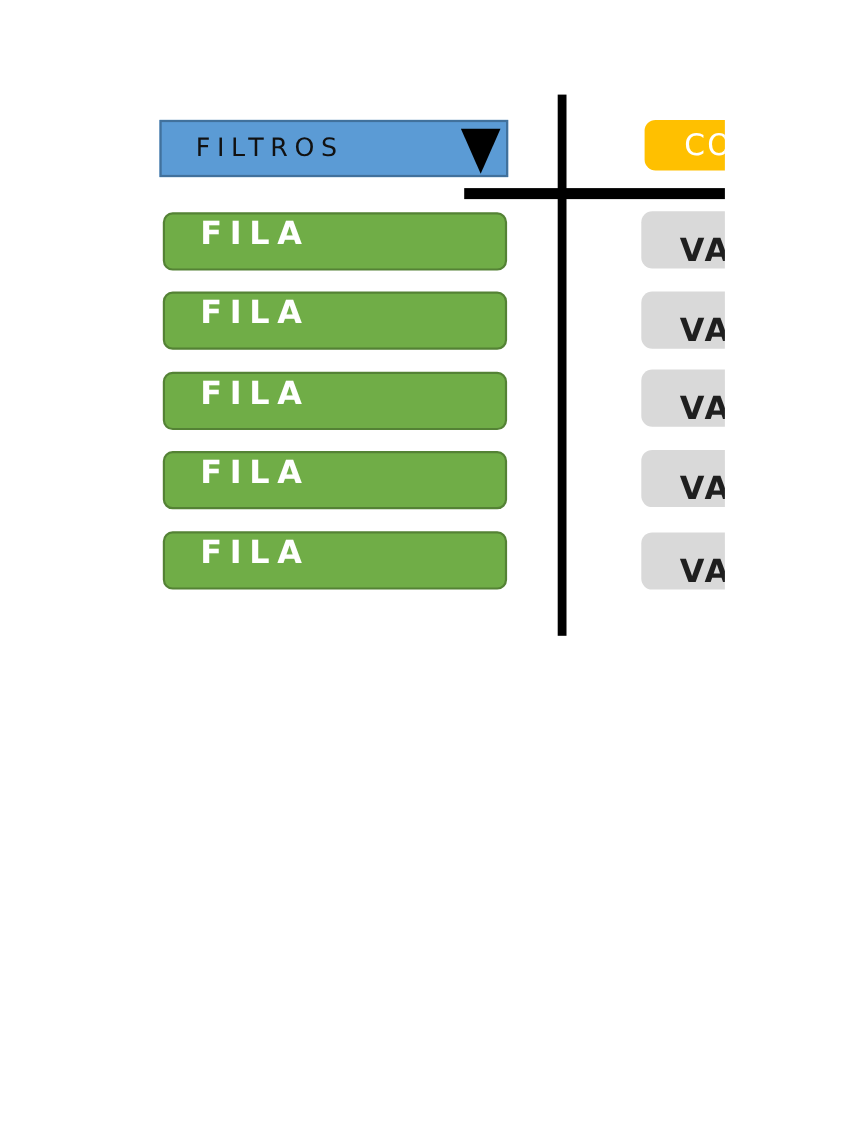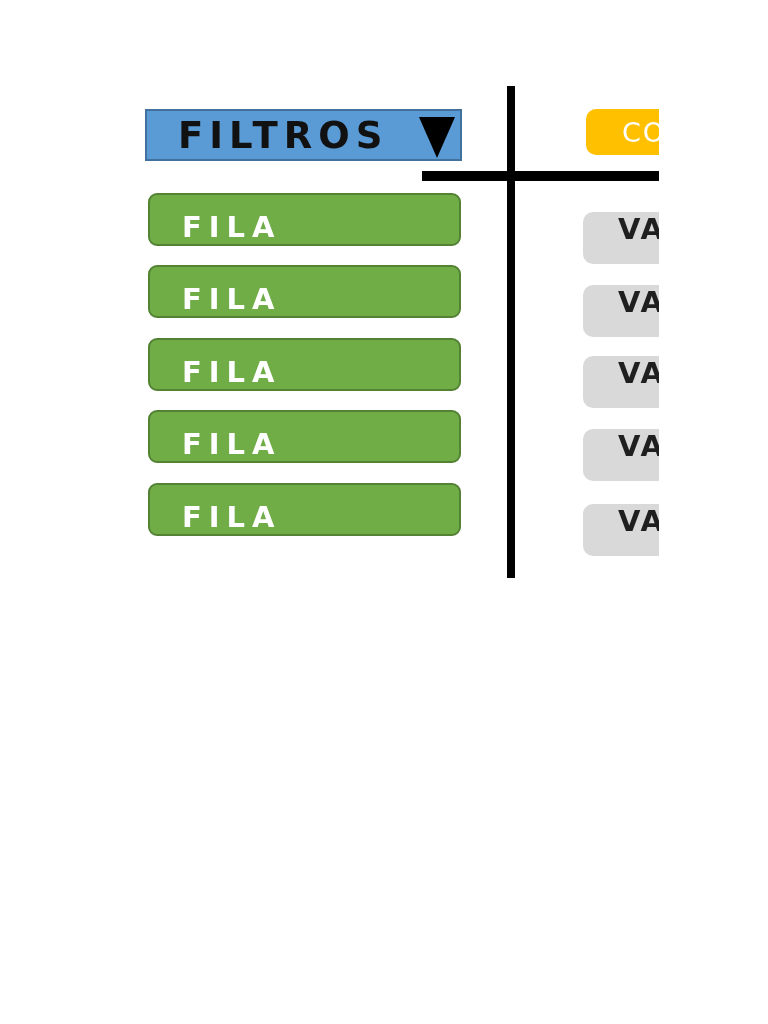--- a/index.html
+++ b/index.html
@@ -33,22 +33,22 @@
     width: 317px; height: 52px;
     box-sizing: border-box;
     background: #5B9BD5;
     border: 2px solid #41719C;
     display: flex;
     align-items: center;
     padding-left: 31px;
   }
   .filtros .lbl {
     color: #111111;
-    font-weight: bold;
-    font-size: 37px;
+    font-weight: normal;
+    font-size: 23px;
     letter-spacing: 6px;
     white-space: nowrap;
   }
   .triangle {
     position: absolute;
     right: 5px; top: 6px;
     width: 0; height: 0;
     border-left: 18px solid transparent;
     border-right: 18px solid transparent;
     border-top: 41px solid #000000;
@@ -57,21 +57,21 @@
   
   .fila {
     position: absolute;
     left: 148px;
     width: 313px; height: 53px;
     box-sizing: border-box;
     background: #70AD47;
     border: 2px solid #548235;
     border-radius: 9px;
     display: flex;
-    align-items: flex-end;
+    align-items: flex-start;
     padding-left: 32px;
     overflow: hidden;
   }
   .fila .lbl {
     color: #FFFFFF;
     font-weight: bold;
     font-size: 29px;
     letter-spacing: 7px;
     white-space: nowrap;
   }
@@ -98,25 +98,24 @@
   }
 
   
   .va {
     position: absolute;
     left: 583px;
     width: 76px; height: 52px;
     background: #D9D9D9;
     border-radius: 10px 0 0 10px;
     display: flex;
-    align-items: flex-start;
+    align-items: flex-end;
     padding-left: 35px;
     box-sizing: border-box;
     overflow: hidden;
-    margin-top: 20px;
   }
   .va .lbl {
     color: #1F1F1F;
     font-weight: bold;
     font-size: 29px;
     letter-spacing: 2px;
     white-space: nowrap;
   }
 </style>
 </head>

